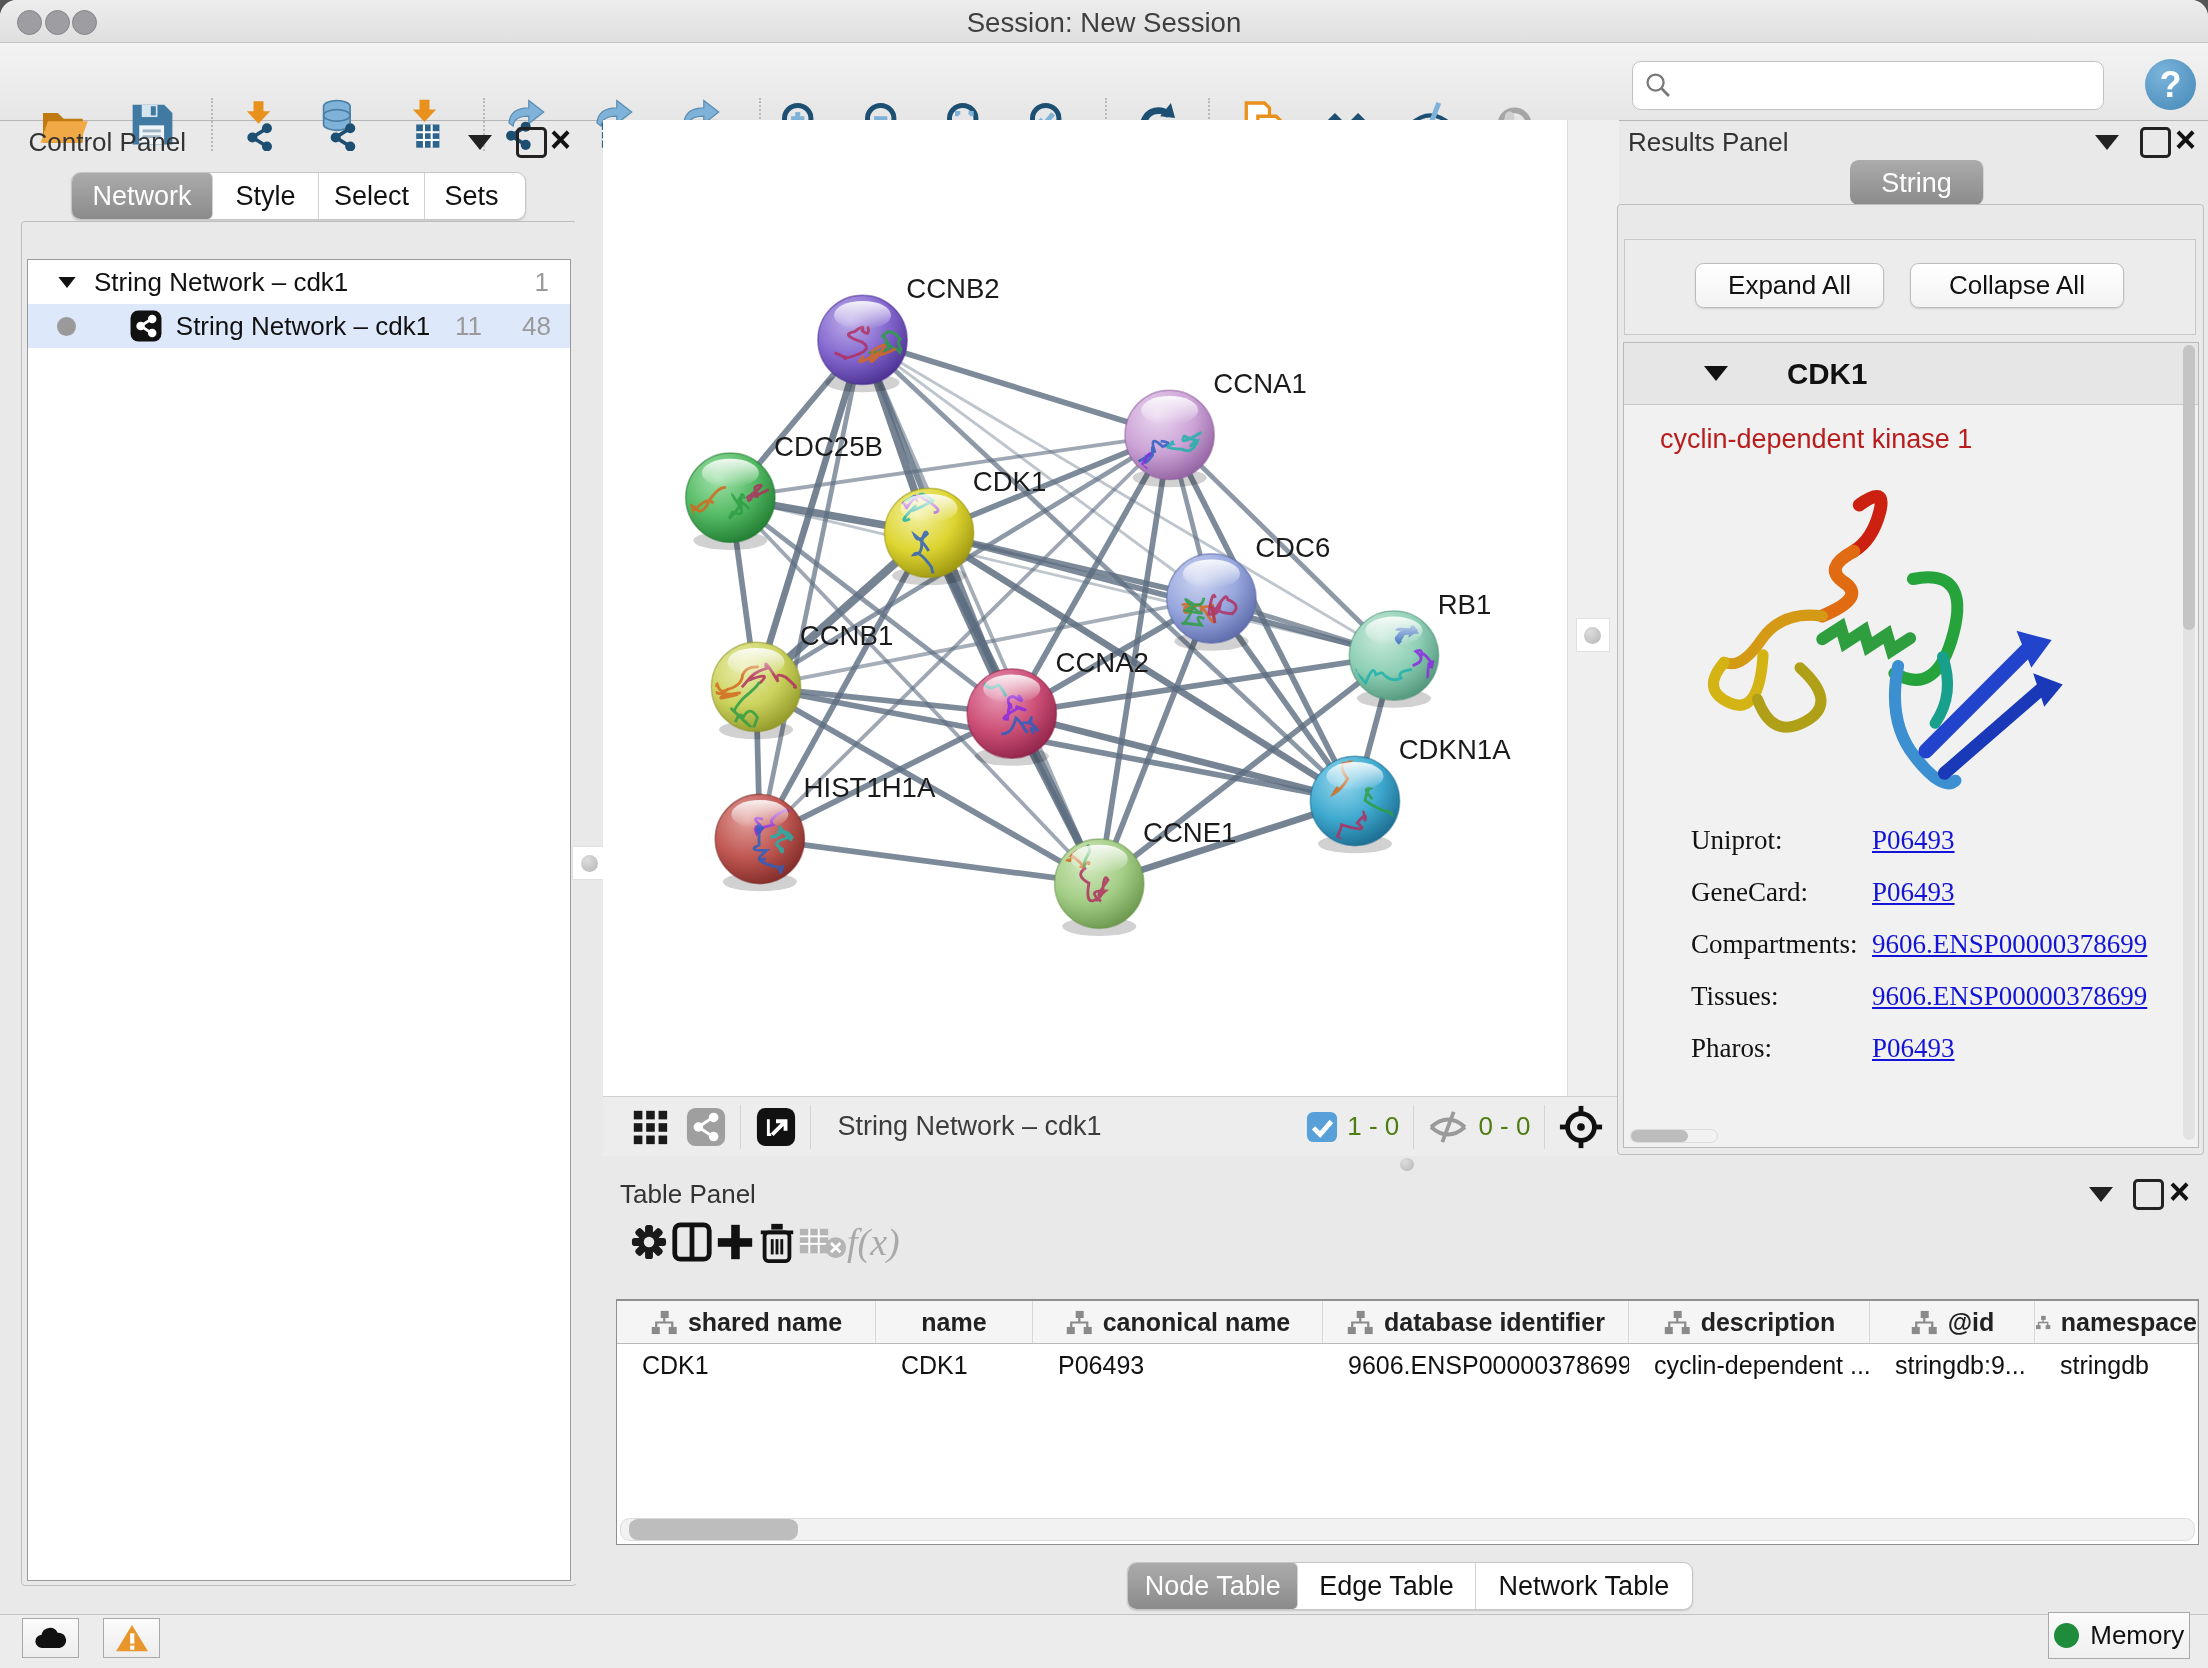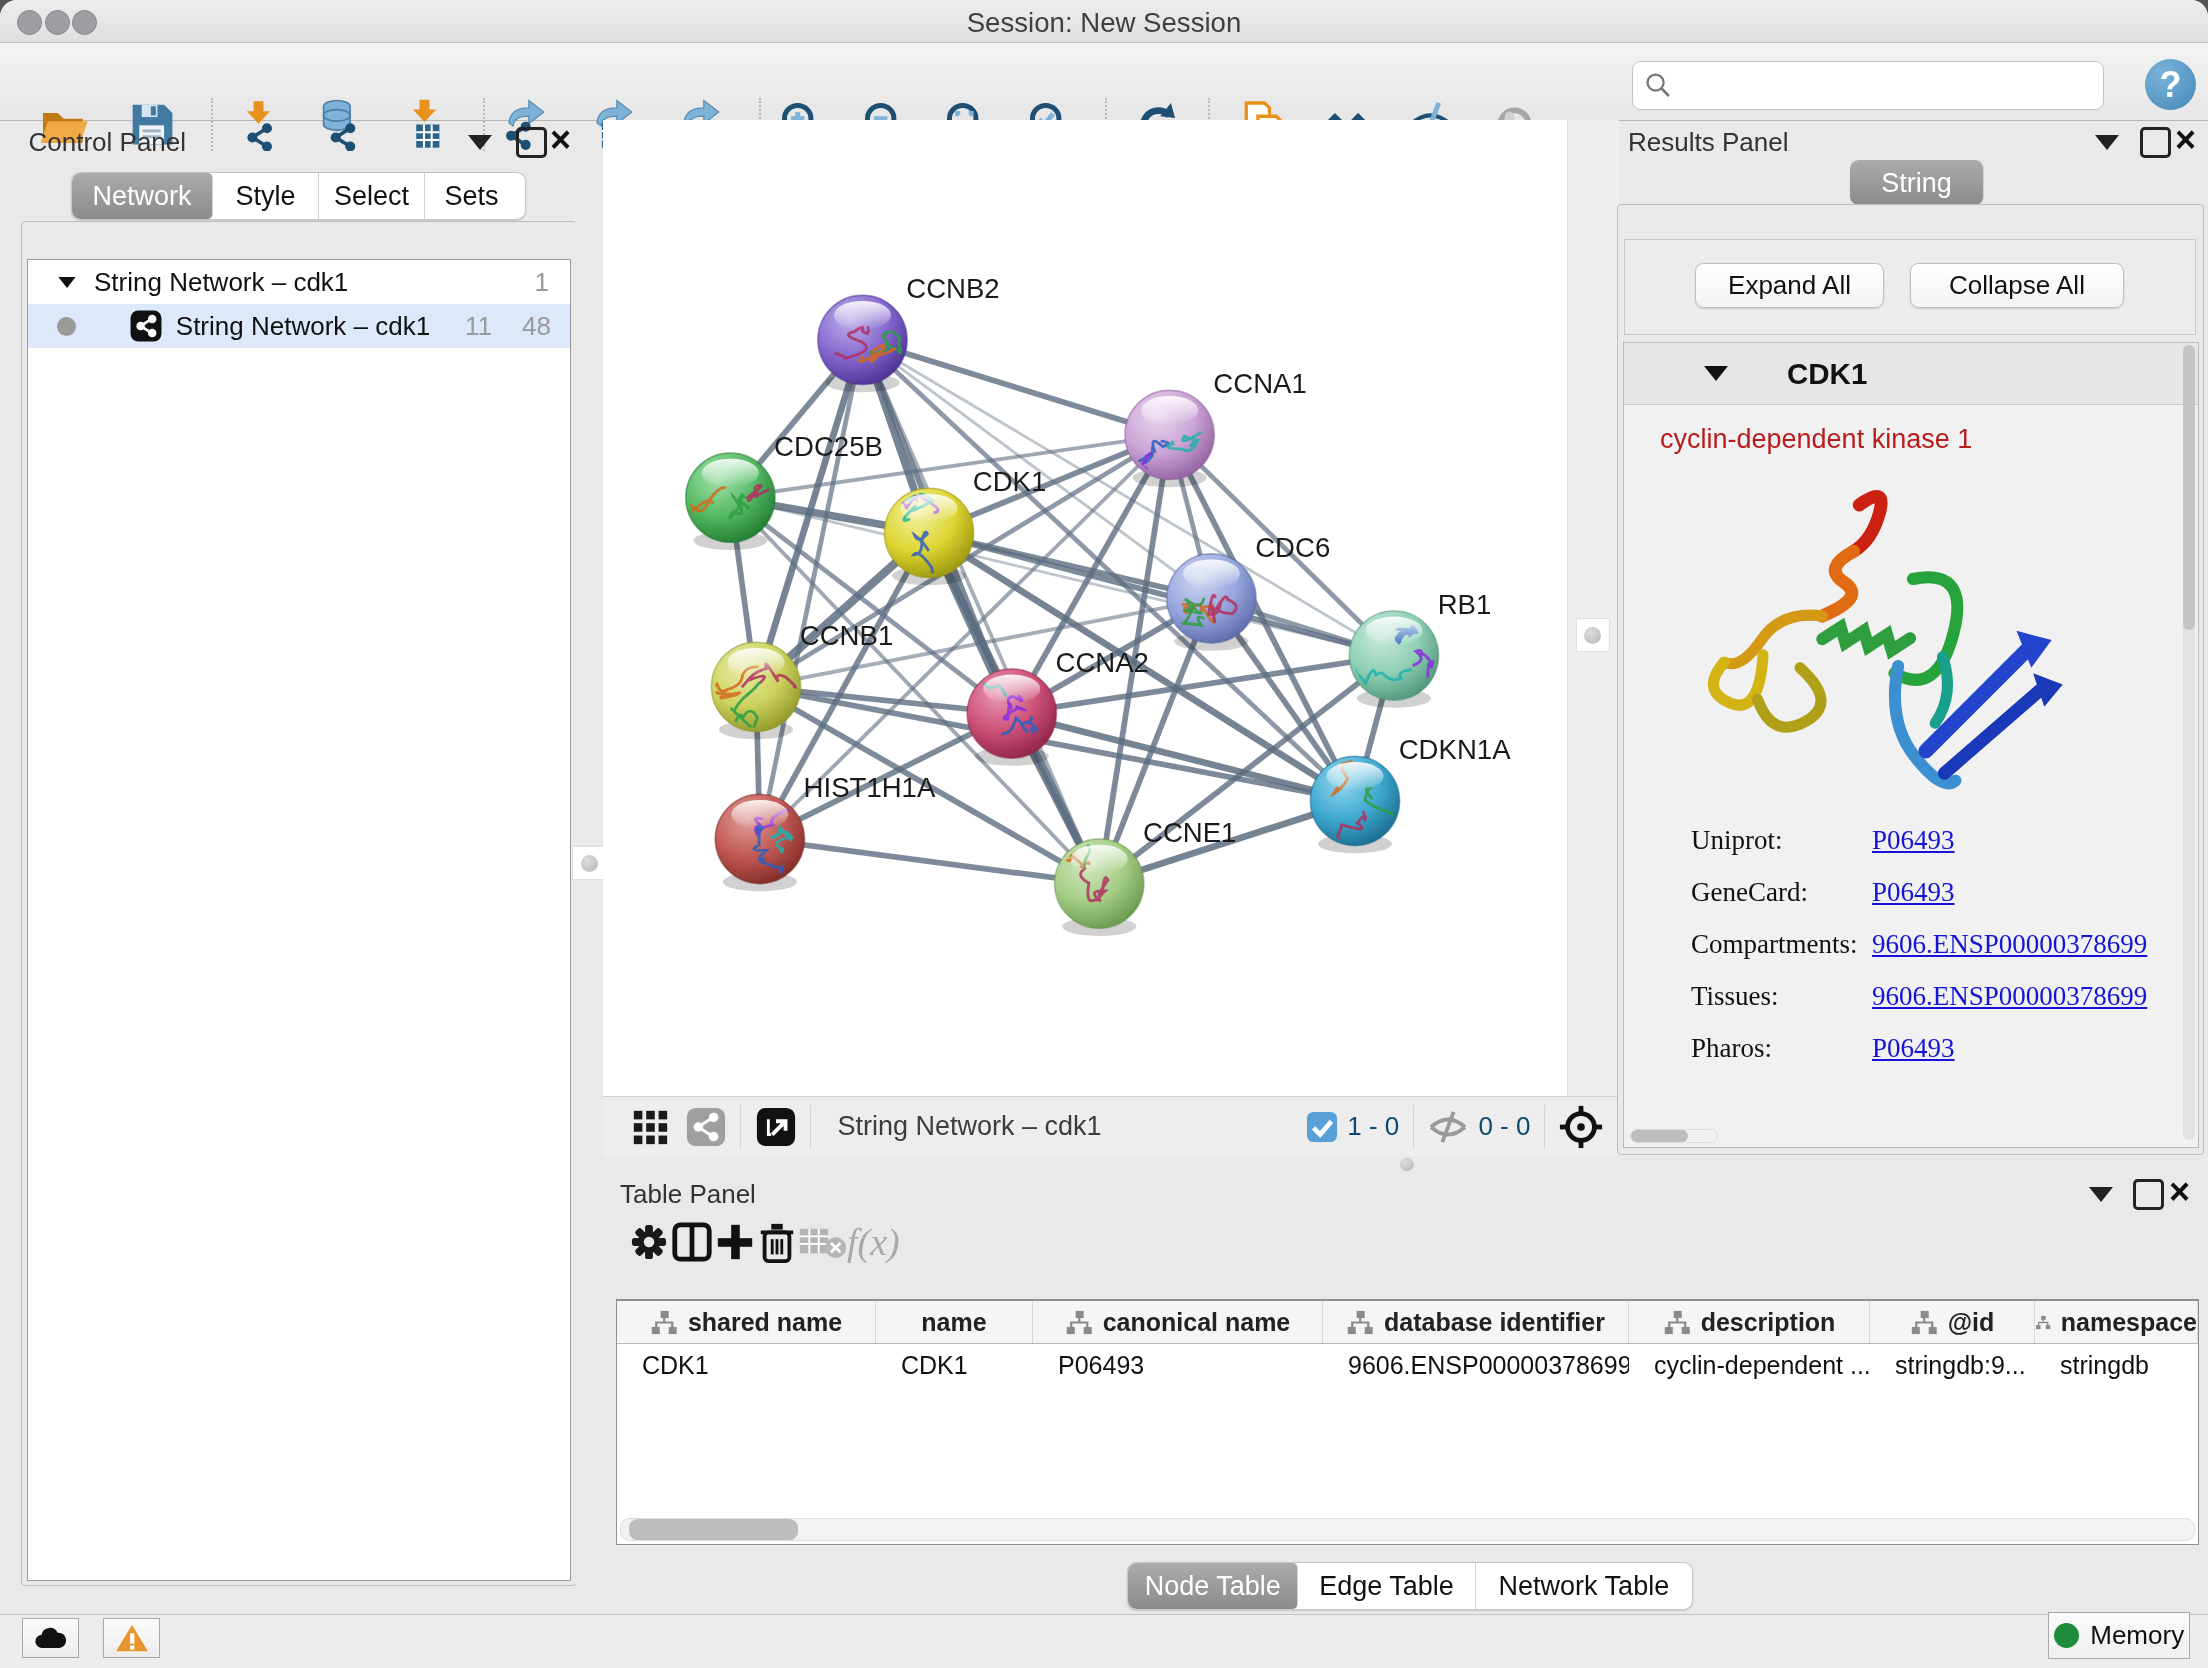--- a/index.html
+++ b/index.html
@@ -45,21 +45,21 @@
   
   #network-view{left:603px;top:120px;width:964px;height:976px;background:#fff;}
   #net-right-strip{left:1567px;top:120px;width:51px;height:976px;background:#efefef;border-left:1px solid #dcdcdc;}
   #net-left-strip{left:575px;top:221px;width:27.6px;height:1363px;background:#e9e9e9;}
   .split-handle{width:32px;height:32px;background:#fff;border:1px solid #e0e0e0;display:flex;
                 align-items:center;justify-content:center;}
   .split-dot{width:17px;height:17px;border-radius:50%;background:radial-gradient(circle at 35% 30%,#ddd,#b5b5b5);}
   #network-statusbar{left:603px;top:1096px;width:1016px;height:59px;background:#ededed;
                      border-top:1px solid #cfcfcf;display:flex;align-items:center;}
   .nsb-div{width:0;height:44px;border-left:1.9px solid #d4d4d4;margin:0 13.3px;}
-  .nsb-count{font-size:26px;color:#0c4a6e;margin-left:9.5px;}
+  .nsb-count{font-size:26px;color:#4d7c0f;margin-left:9.5px;}
   #nsb-title{font-size:27px;color:#3c3c3c;margin-left:13.3px;}
   
   #results-box{left:1617px;top:204px;width:585px;height:949px;background:#e9e9e9;border:1.9px solid #bdbdbd;border-radius:3.8px;}
   #results-btnpanel{left:1624px;top:239px;width:570px;height:94px;background:#ececec;border:1.9px solid #c8c8c8;}
   #results-section{left:1623px;top:342px;width:574px;height:804px;background:#f1f1f1;border:1.9px solid #b9b9b9;}
   #section-head{height:61px;background:#e6e6e6;border-bottom:1.9px solid #c9c9c9;display:flex;align-items:center;}
   .serif{font-family:"Liberation Serif",serif;}
   .xl-label{font-size:27px;color:#111;}
   .xl-link{font-size:27px;color:#1414d6;text-decoration:underline;}
   
@@ -270,21 +270,21 @@
         <g stroke="#fff" stroke-width="3.5">
             <line x1="15" y1="22" x2="29" y2="13"></line>
             <line x1="15" y1="22" x2="29" y2="31"></line>
           </g>
         <circle cx="15" cy="22" r="5.5" fill="#fff"></circle>
           <circle cx="30" cy="13" r="5.5" fill="#fff"></circle>
           <circle cx="30" cy="31" r="5.5" fill="#fff"></circle>
         </svg>
       <span style="margin-left:13.3px">String Network – cdk1</span>
       <span class="tree-count" style="margin-left:auto">11</span>
-      <span class="tree-count" style="margin:0 19px 0 30px">48</span>
+      <span class="tree-count" style="margin:0 19px 0 40px">48</span>
       </div>
     </div>
 
   <div id="net-left-strip" class="abs">
     <div class="split-handle abs" style="left:-2.9px;top:625px">
       <div class="split-dot"></div>
       </div>
   </div>
 
   <div id="network-view" class="abs">

